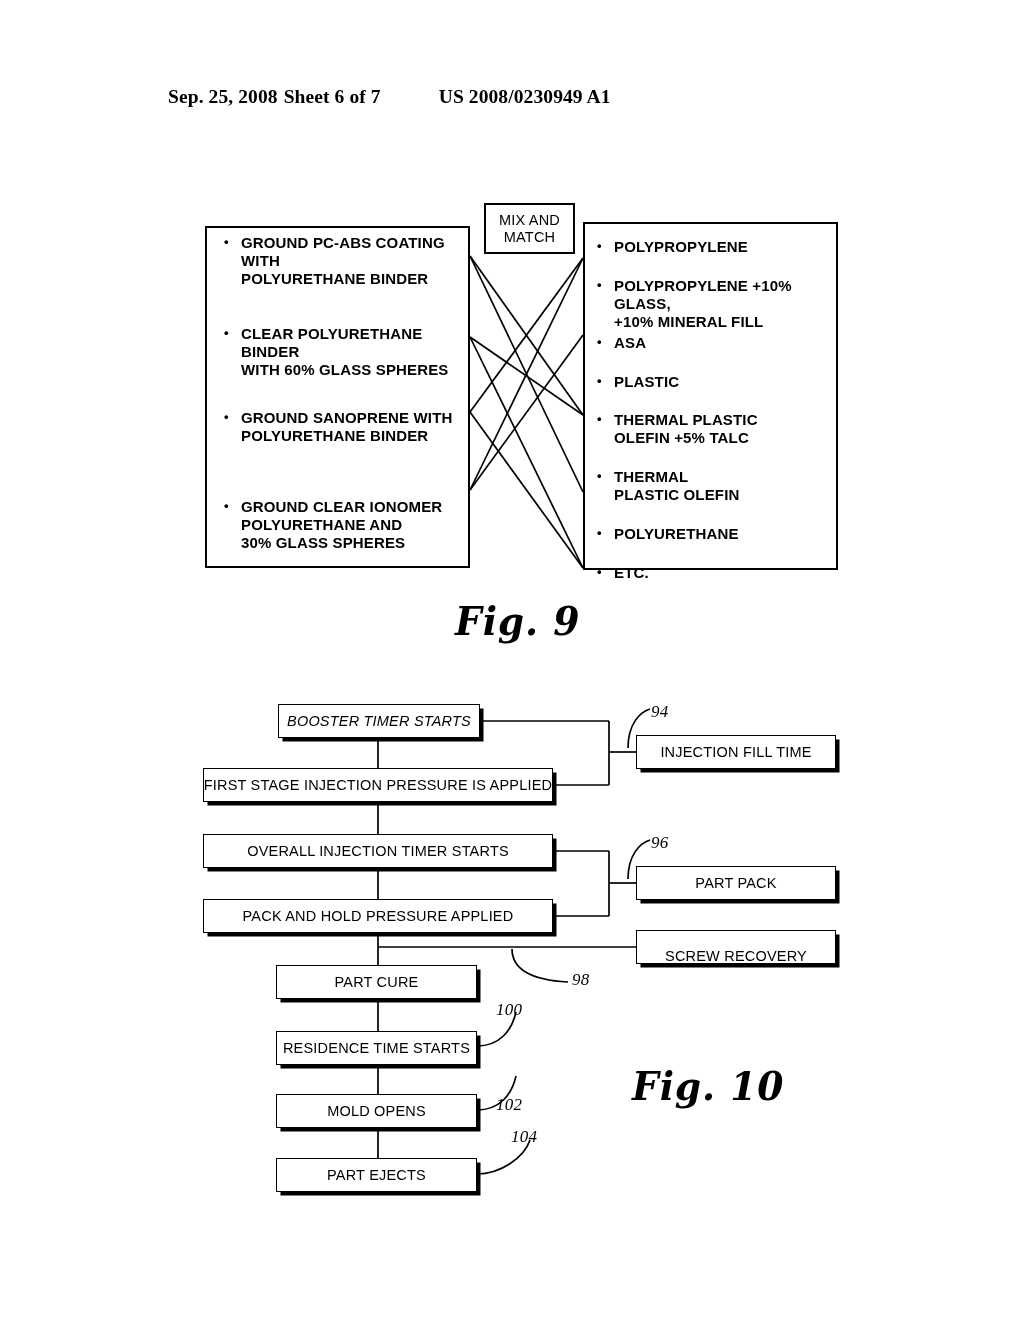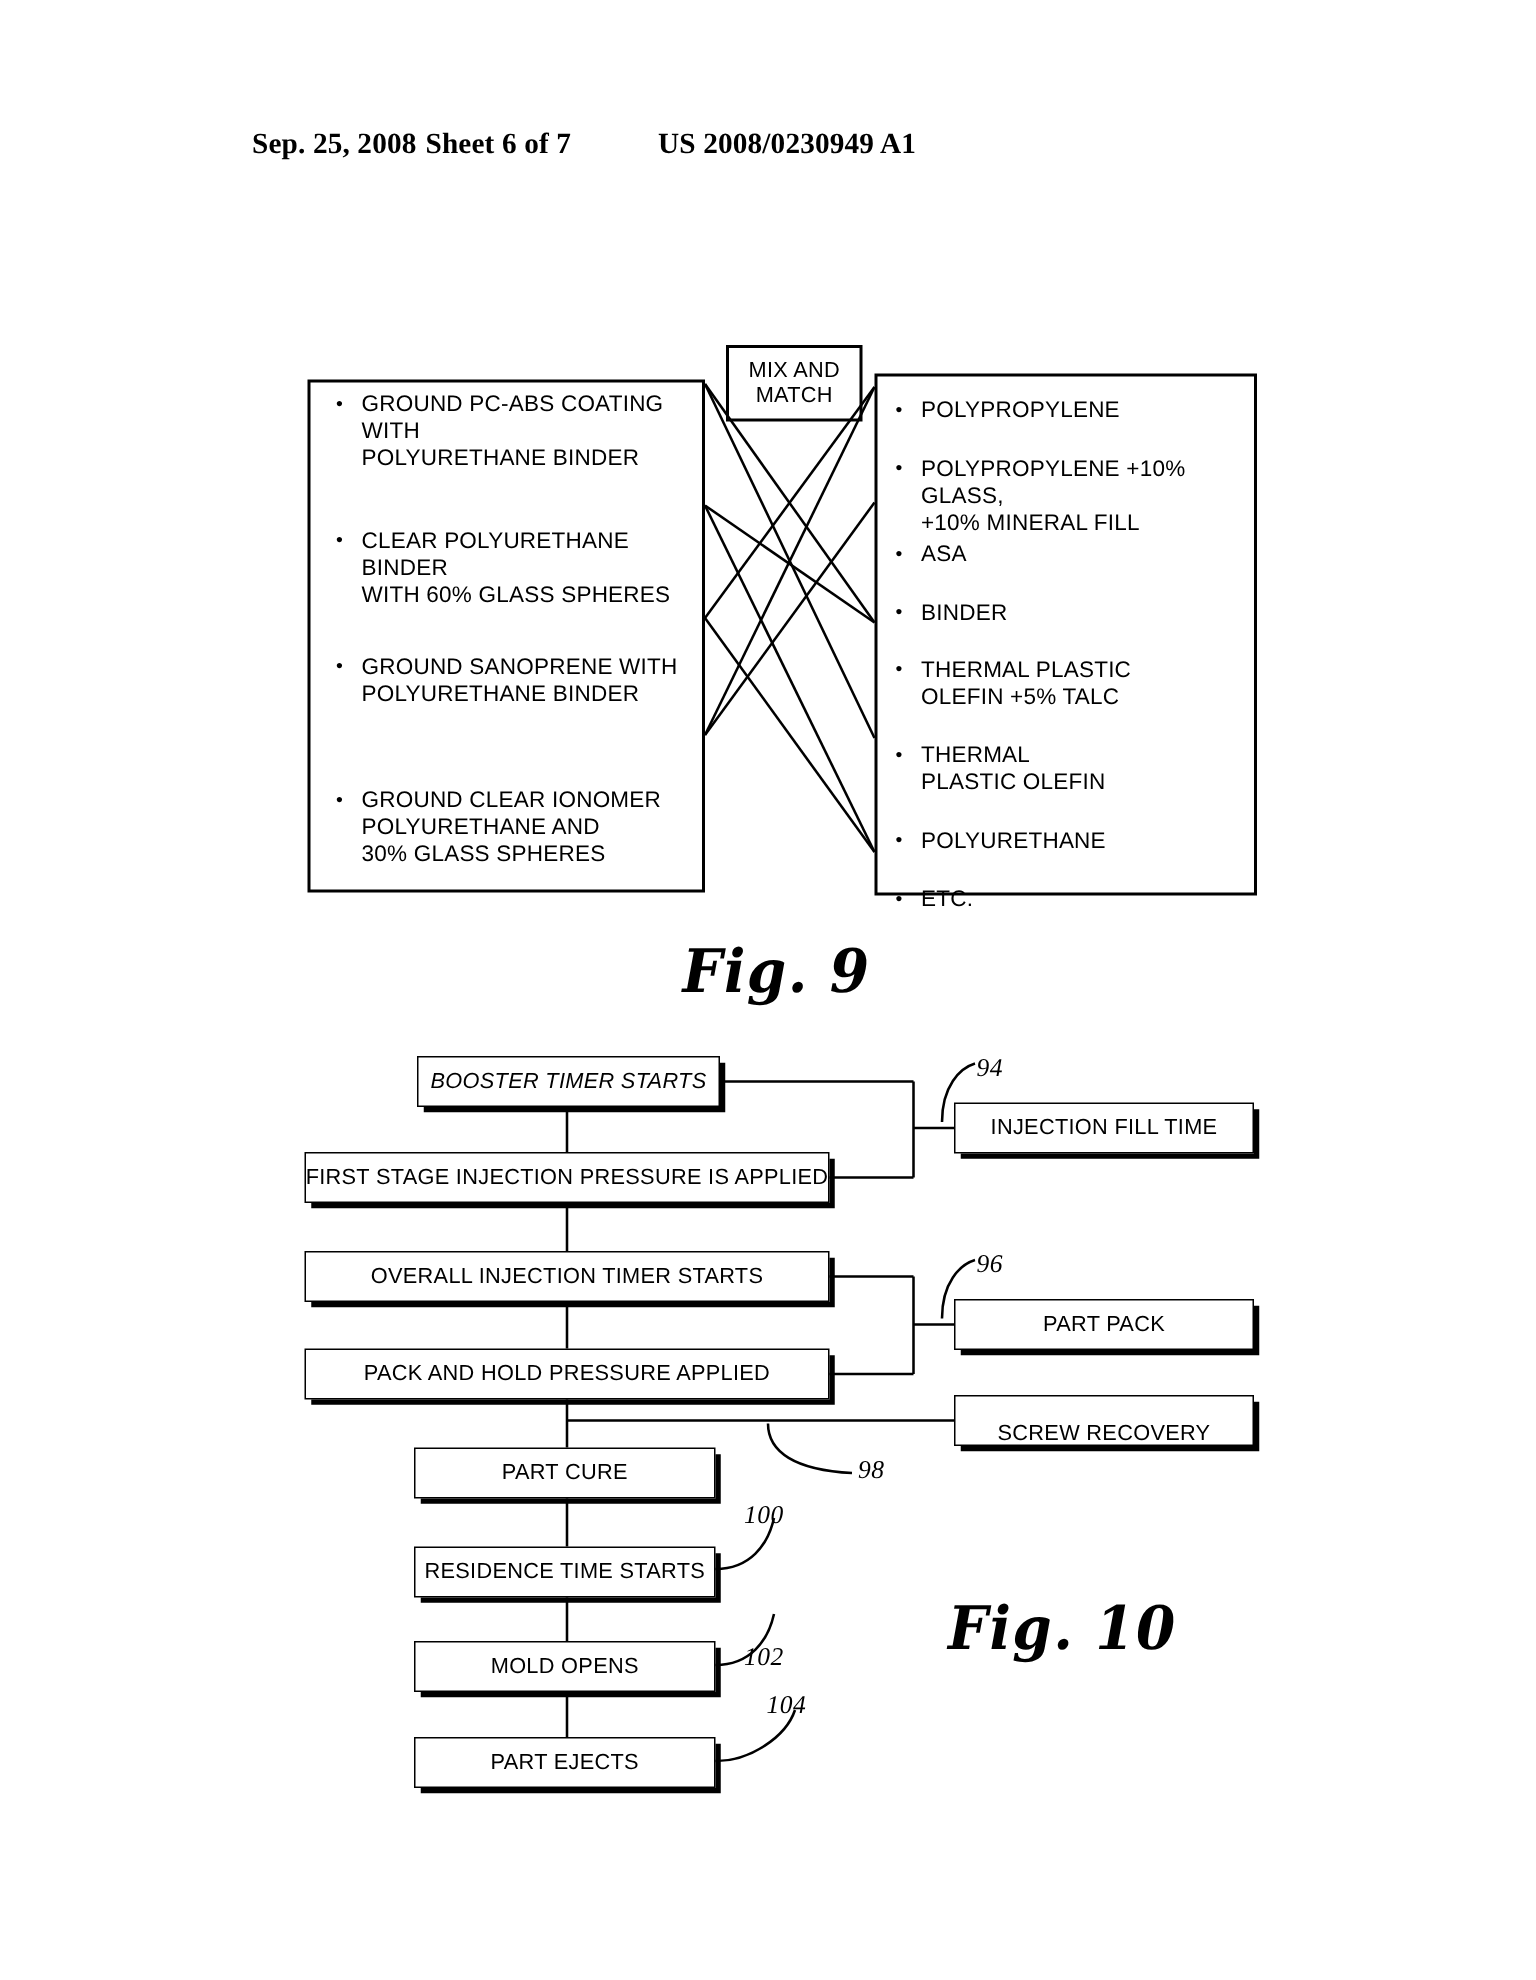--- a/index.html
+++ b/index.html
@@ -57,21 +57,21 @@
   }
   .shadow-box .bx-label {
     font-size: 14.5px;
     letter-spacing: 0.2px;
     white-space: nowrap;
     line-height: 1;
     padding: 0 10px;
   }
 
   
-  #fig9 { position: absolute; left: 0; top: 0; width: 1024px; height: 680px; margin-top: 27px; }
+  #fig9 { position: absolute; left: 0; top: 0; width: 1024px; height: 680px; }
 
   #fig9-left-box  { left: 205px;  top: 226px; width: 265px; height: 342px; }
   #fig9-right-box { left: 583px;  top: 222px; width: 255px; height: 348px; }
   #fig9-mixmatch-box {
     left: 484px; top: 203px; width: 91px; height: 51px;
     border-width: 2px;
   }
   #fig9-mixmatch-box .mm-text {
     position: absolute; left: 0; top: 0; width: 100%; height: 100%;
     display: flex; flex-direction: column;
@@ -86,20 +86,21 @@
     margin: 0;
     padding: 0;
   }
   .fig9-list li {
     position: absolute;
     font-size: 15px;
     line-height: 1.2;
     letter-spacing: 0.15px;
     padding-left: 17px;
     white-space: pre-line;
+    font-weight: bold;
   }
   .fig9-list li::before {
     content: "\2022";
     position: absolute;
     left: 0; top: 0;
     font-size: 13px;
   }
 
   #fig9-left-list  { left: 224px; top: 234px; width: 250px; }
   #fig9-right-list { left: 597px; top: 233px; width: 250px; }
@@ -167,21 +168,21 @@
     <li style="top:264px">GROUND CLEAR IONOMER
 POLYURETHANE AND
 30% GLASS SPHERES</li>
   </ul>
 
   <ul class="fig9-list" id="fig9-right-list">
     <li style="top:5px">POLYPROPYLENE</li>
     <li style="top:44px">POLYPROPYLENE +10% GLASS,
 +10% MINERAL FILL</li>
     <li style="top:101px">ASA</li>
-    <li style="top:140px">BINDER</li>
+    <li style="top:140px">PLASTIC</li>
     <li style="top:178px">THERMAL PLASTIC
 OLEFIN +5% TALC</li>
     <li style="top:235px">THERMAL
 PLASTIC OLEFIN</li>
     <li style="top:292px">POLYURETHANE</li>
     <li style="top:331px">ETC.</li>
   </ul>
 
   <div class="fig-caption" id="fig9-caption">Fig. 9</div>
 </div>

